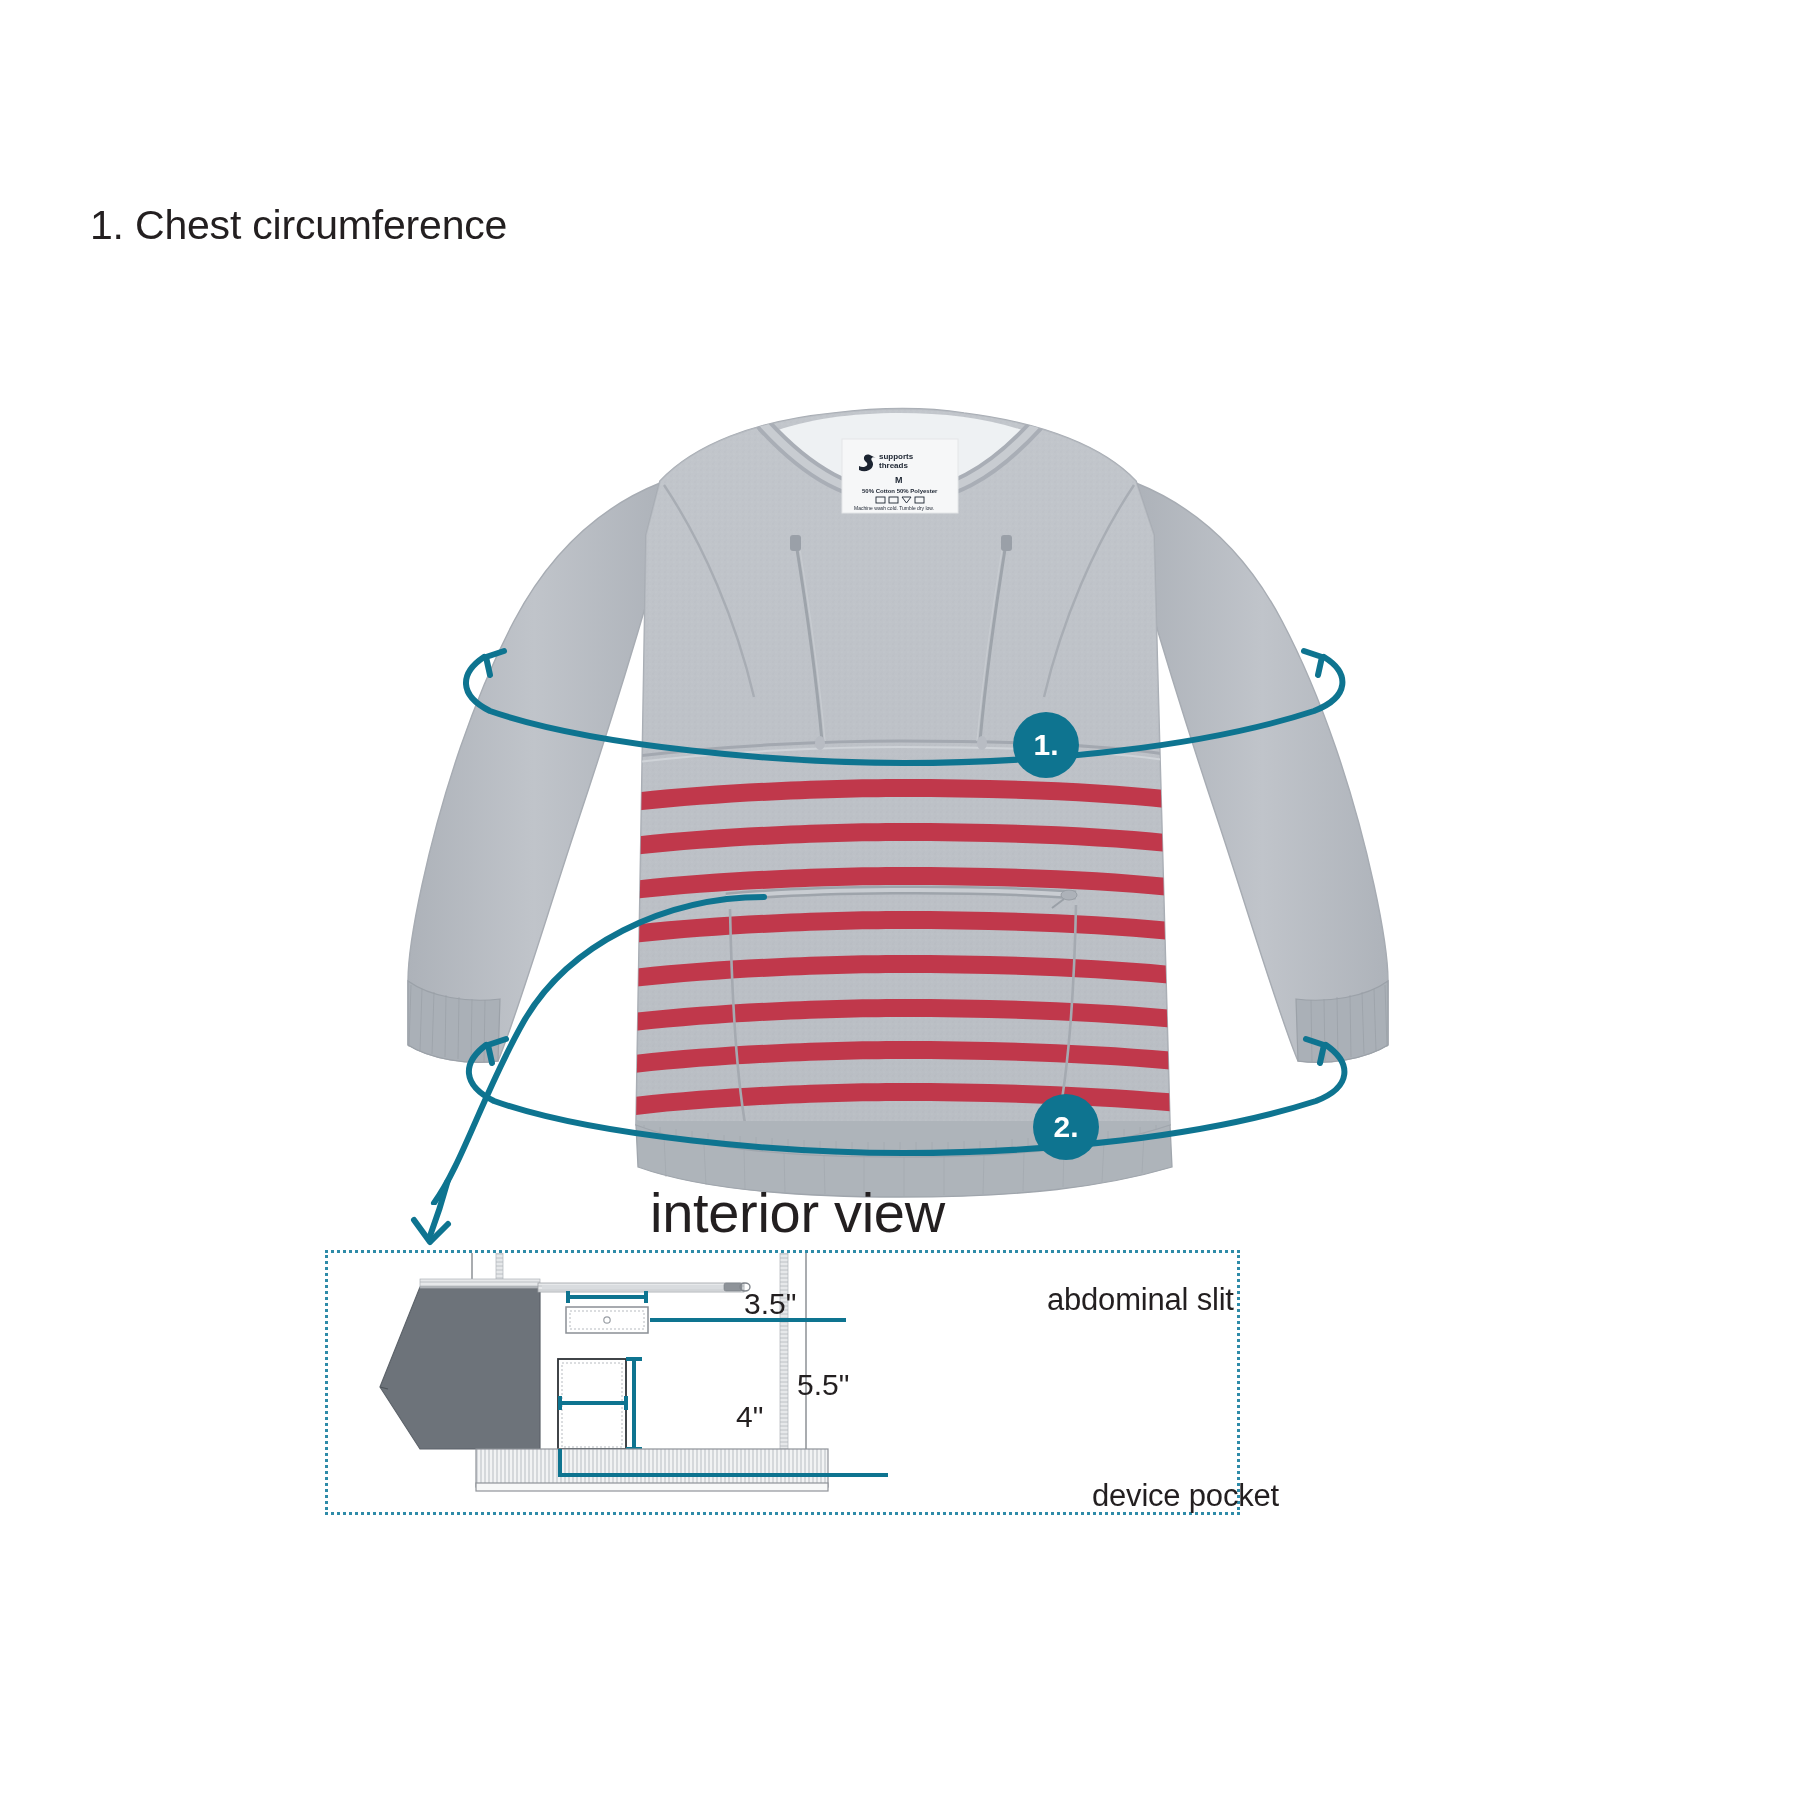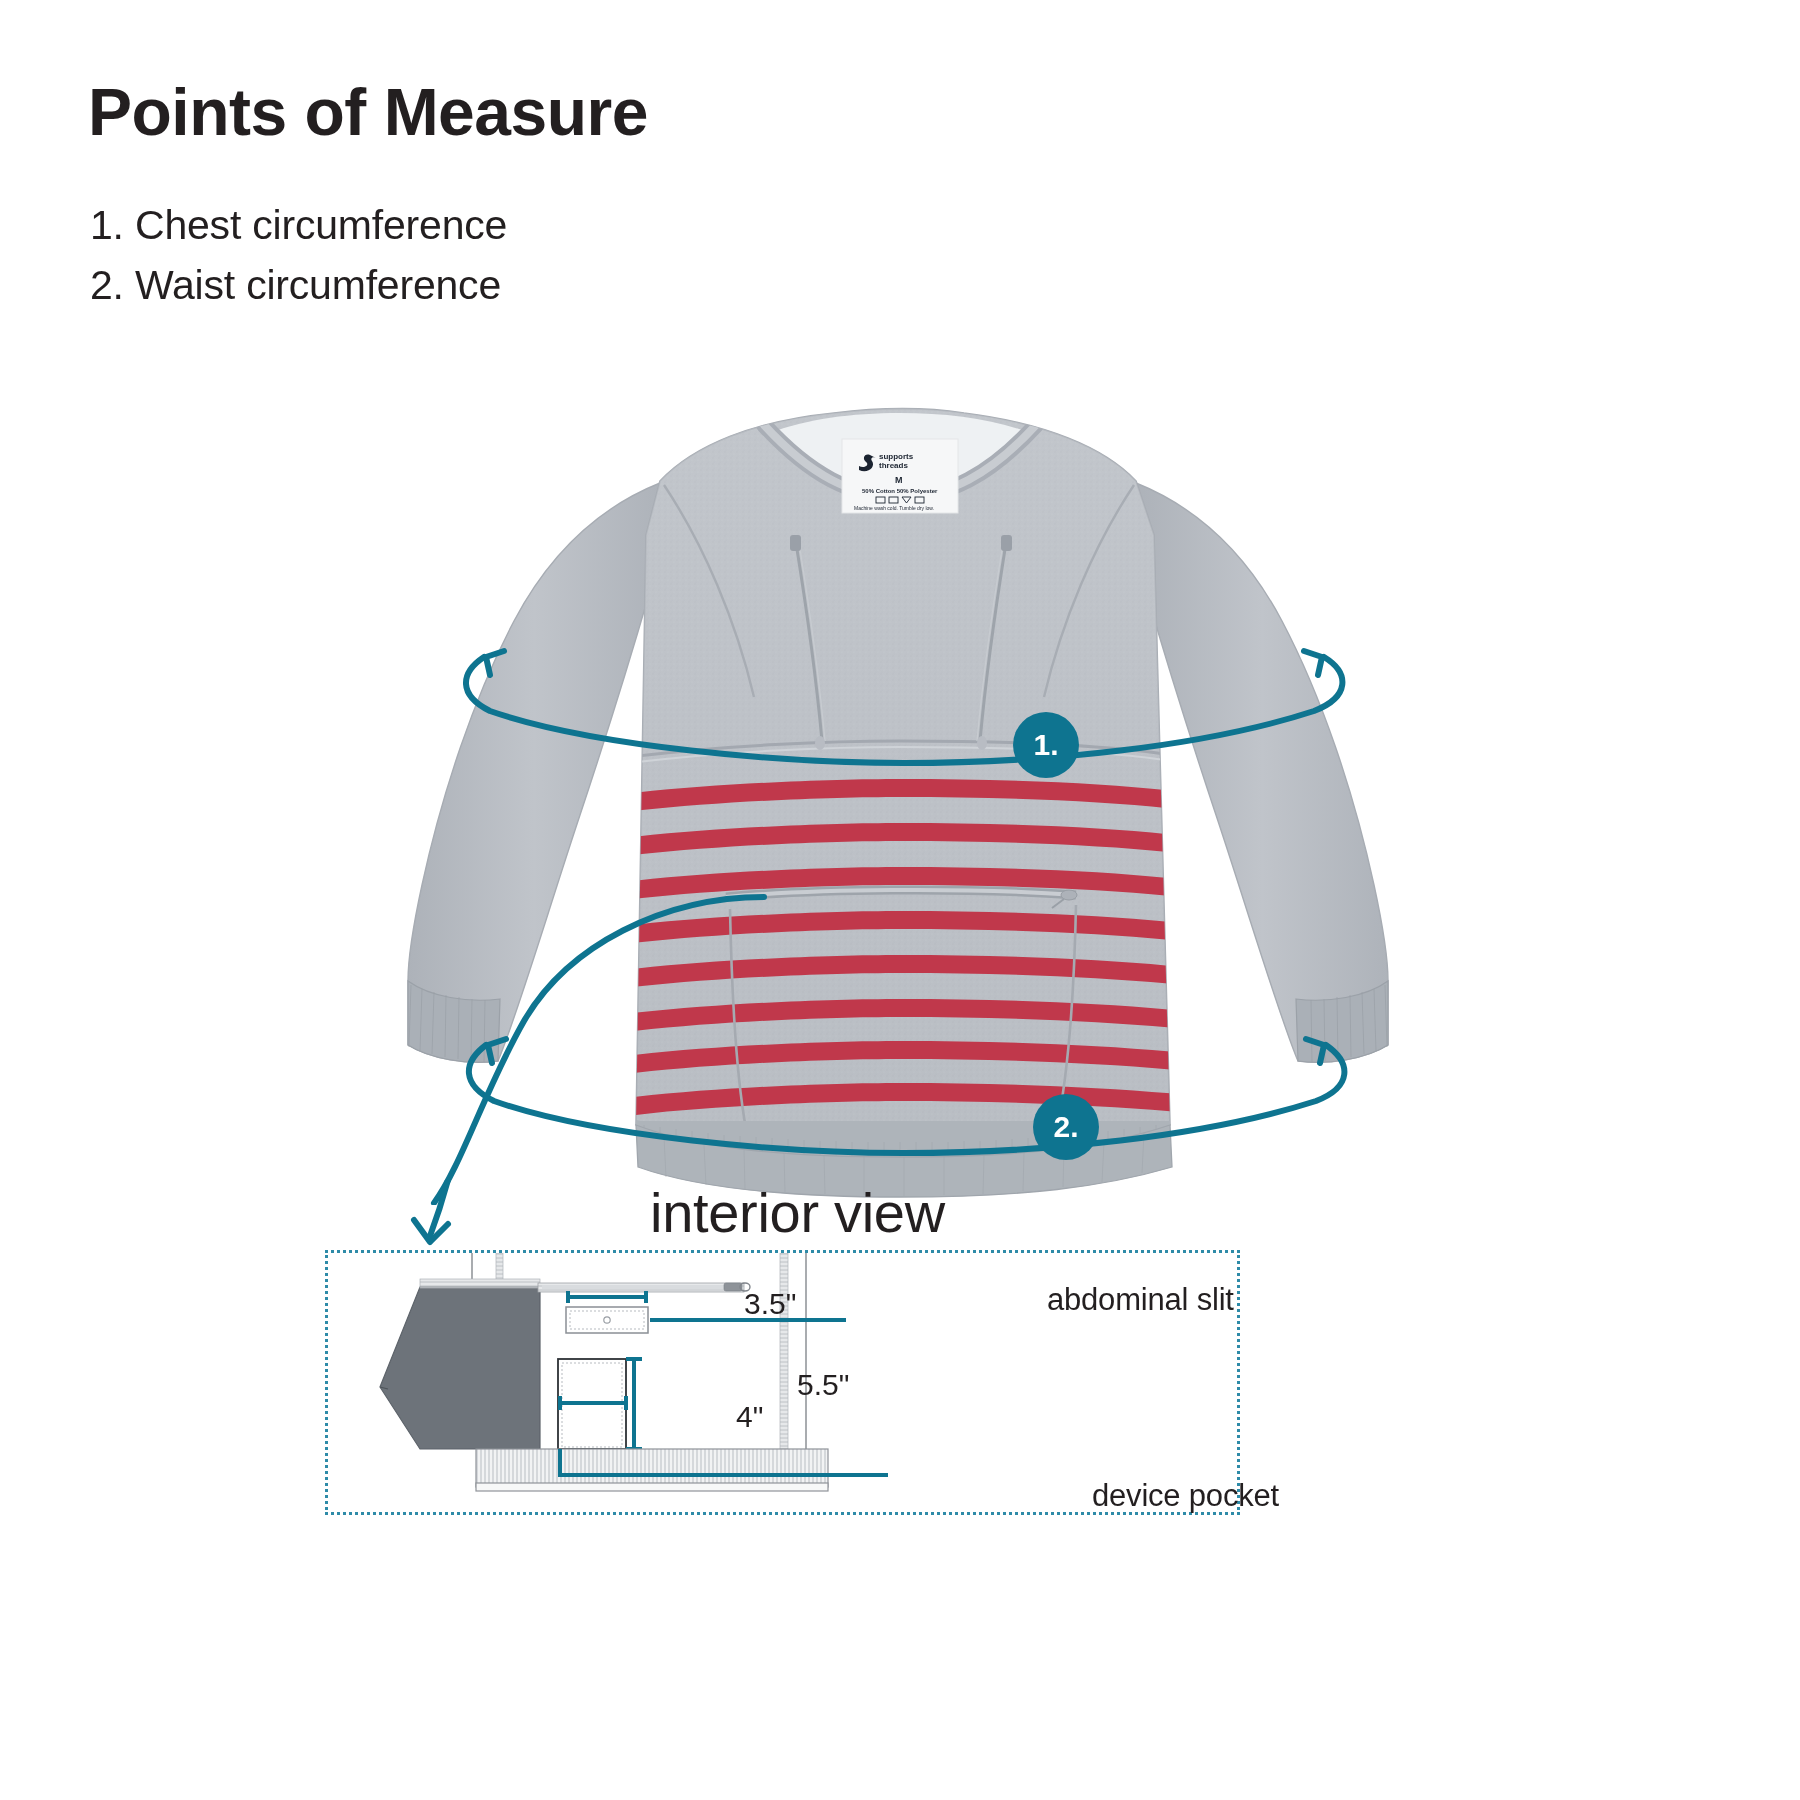--- a/index.html
+++ b/index.html
@@ -115,23 +115,21 @@
   }
   #dim-35 { left: 744px; top: 1287px; }
   #dim-55 { left: 797px; top: 1368px; }
   #dim-4  { left: 736px; top: 1400px; }
 </style>
 </head>
 <body>
 
 <div id="page">
 
-  <div id="title">Points of Measure</div>
   <div class="pom-line" id="pom-1">1. Chest circumference</div>
-  <div class="pom-line" id="pom-2">2. Waist circumference</div>
 
   <div id="garment-wrap">
     <svg id="garment-svg" width="1060" height="820" viewBox="0 0 1060 820" xmlns="http://www.w3.org/2000/svg">
       <defs>
         <linearGradient id="greyFab" x1="0" y1="0" x2="0" y2="1">
           <stop offset="0%" stop-color="#c6cacf"></stop>
           <stop offset="45%" stop-color="#bcc0c6"></stop>
           <stop offset="100%" stop-color="#b2b7bd"></stop>
         </linearGradient>
         <linearGradient id="greyFabDk" x1="0" y1="0" x2="1" y2="0">

